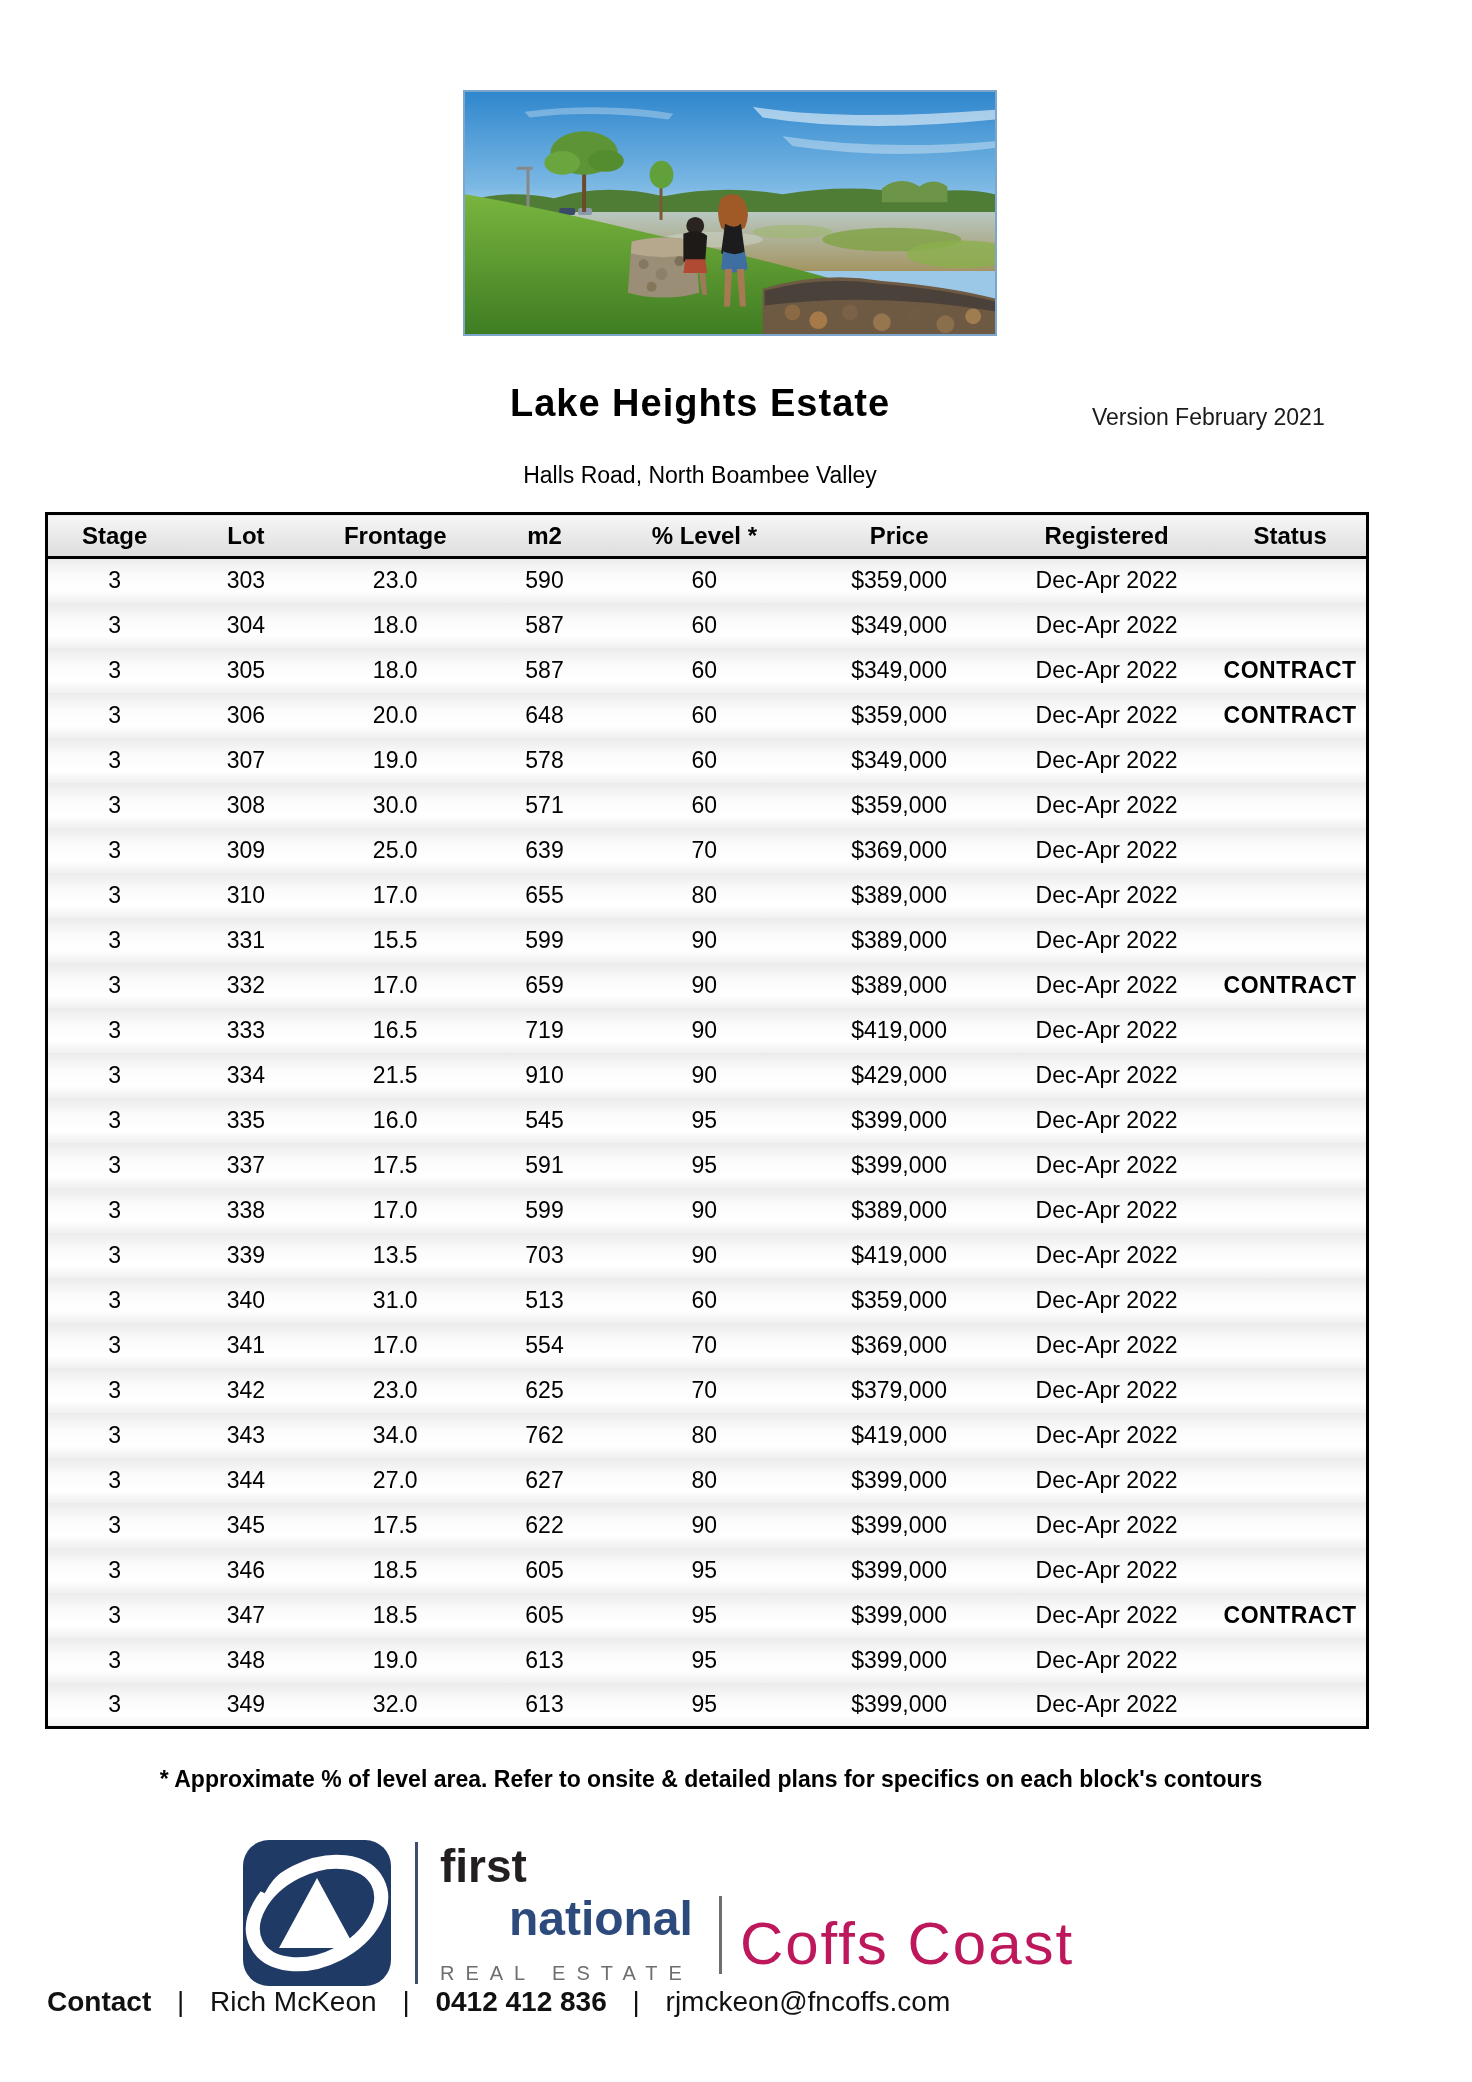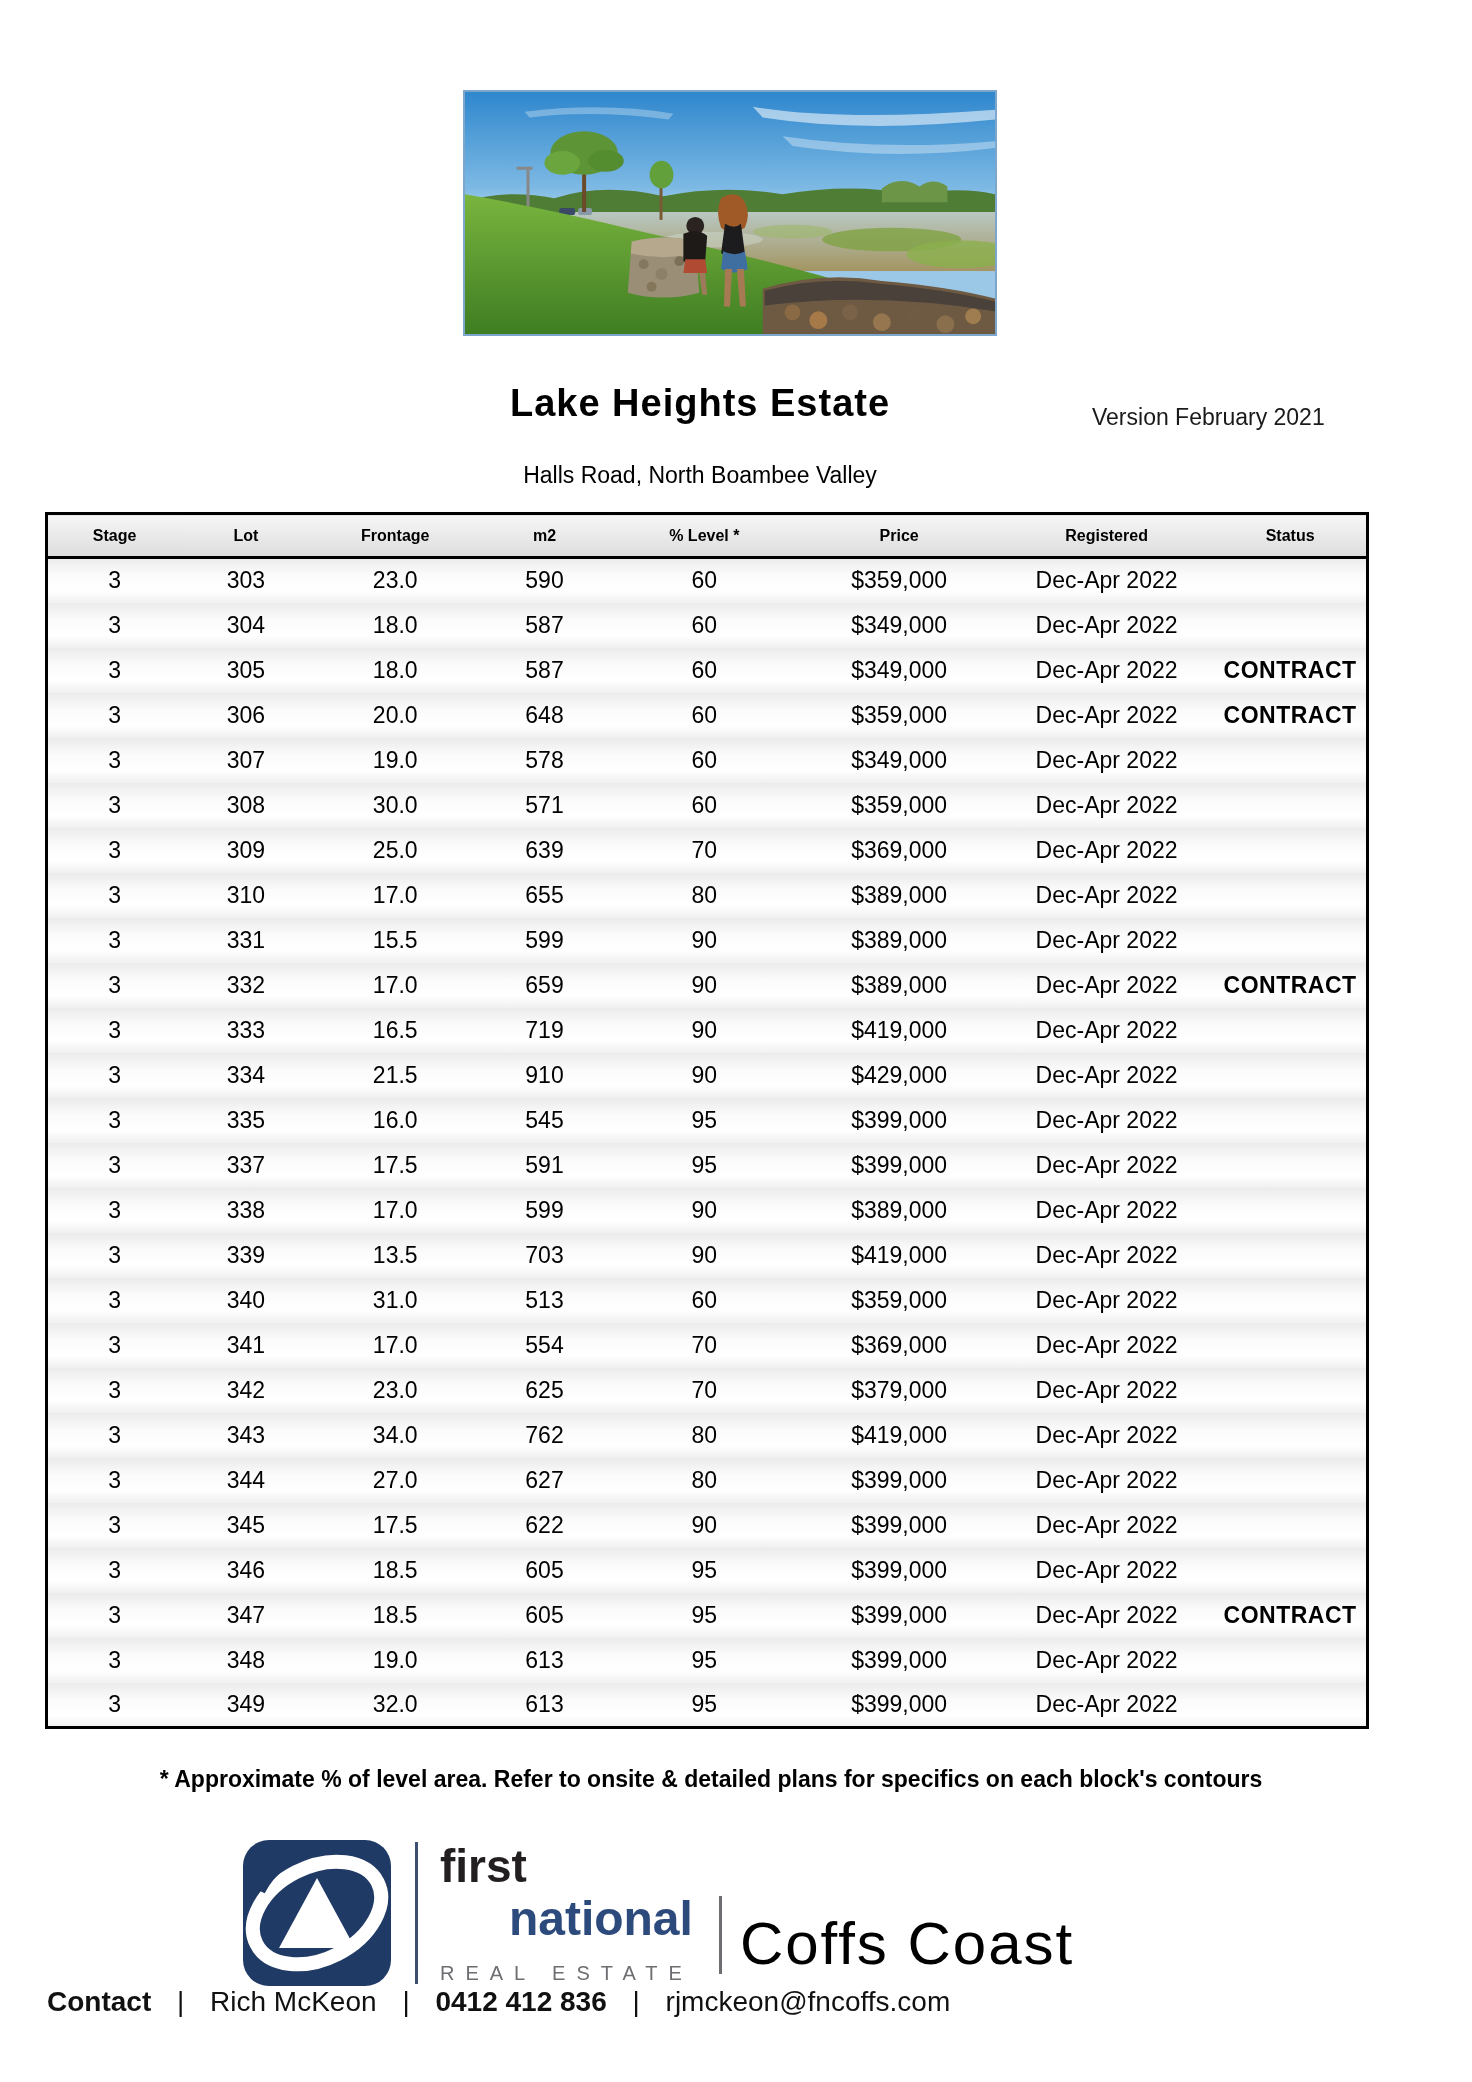--- a/index.html
+++ b/index.html
@@ -44,21 +44,21 @@
     position:absolute; left:45px; top:512px; width:1324px;
   }
   table.price-table {
     width:100%;
     border-collapse:collapse;
     border:3px solid #000;
     table-layout:fixed;
   }
   table.price-table thead th {
     height:44px;
-    font-size:16px; font-weight:bold; color:#000;
+    font-size:24px; font-weight:bold; color:#000;
     background:linear-gradient(180deg,#f6f6f6 0%,#dddddd 100%);
     border-bottom:3px solid #000;
     vertical-align:middle;
   }
   table.price-table tbody td {
     height:45px;
     font-size:23px; color:#000;
     text-align:center; vertical-align:middle;
   }
   table.price-table tbody tr {
@@ -91,21 +91,21 @@
   }
   .brand-stack { display:flex; flex-direction:column; line-height:1; }
   .brand-first   { font-size:46px; font-weight:bold; color:#231f20; letter-spacing:0; }
   .brand-national{ font-size:48px; font-weight:bold; color:#2d4a7c; margin-top:6px;text-align:right; }
   .brand-real    { font-size:20px; color:#6d6e71; letter-spacing:11px; margin-top:20px; }
   .office-divider {
     width:3px; height:78px; background:#6d6e71;
     margin:44px 18px 0 26px; flex:0 0 auto;
   }
   .office-name {
-    font-size:60px; color:#000000; letter-spacing:2px;
+    font-size:60px; color:#be185d; letter-spacing:2px;
     margin-top:60px; font-weight:400;
   }
 
   
   .contact-line {
     position:absolute; left:0px; top:1986px; width:1310px;
     text-align:left;
     font-size:28px; color:#111;padding-left:47px;
   }
   .contact-line .sep { padding:0 18px; font-weight:400; }

